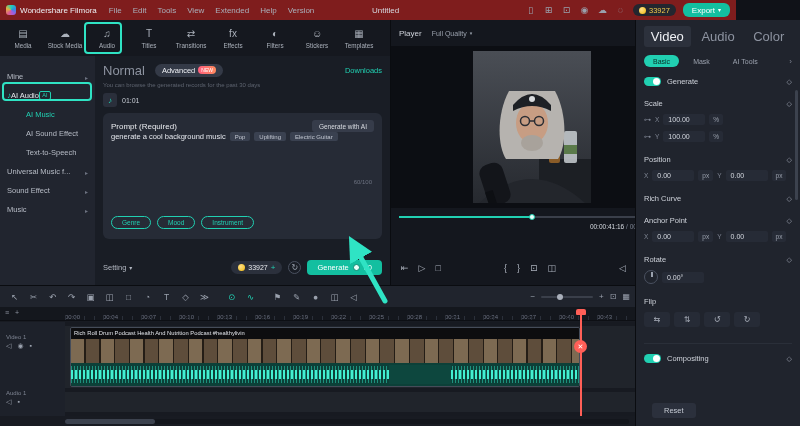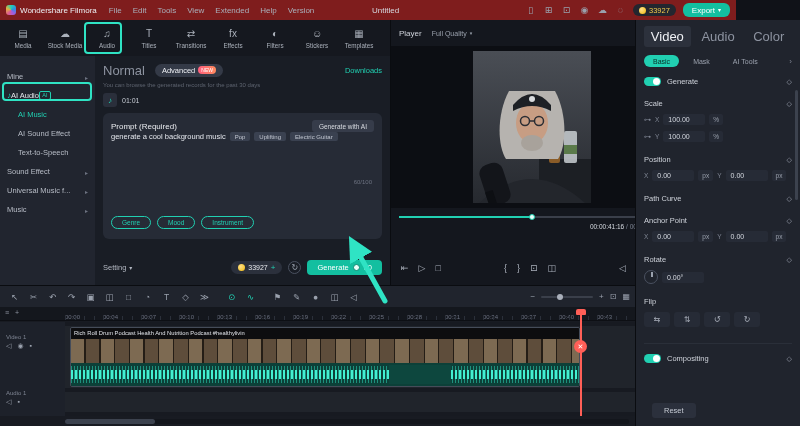--- a/index.html
+++ b/index.html
@@ -23,21 +23,21 @@
 
 #media-panel{position:absolute;left:0;top:20px;width:390px;height:265px;background:#1d212a}
 #media-tabs{display:flex;height:36px;background:#15181f;align-items:center;padding:0 2px}
 .mtab{width:42px;display:flex;flex-direction:column;align-items:center;gap:2px;color:#aab0ba;flex:none}
 .mtab .g{font-size:10px;height:12px;line-height:12px}
 .mtab .l{font-size:6.3px;white-space:nowrap}
 #media-body{position:absolute;top:36px;left:0;right:0;bottom:0;display:flex}
 #sidebar{width:95px;background:#21252f;padding-top:6px;flex:none}
 .side-item{height:19px;display:flex;align-items:flex-end;padding:0 7px;color:#b7bcc6;font-size:7.5px}
 .side-item .chev{margin-left:auto;color:#6c7280;font-size:6px}
-.side-sub{padding-left:18px}
+.side-sub{padding-left:26px}
 #sidebar .side-sub:first-of-type{color:#21d0b2}
 #side-ai-audio{color:#e6e9ed}
 #side-ai-audio .note-ic{color:#21d0b2;font-size:8px}
 #side-ai-audio .badge{min-width:12px;height:9px;border:1px solid #21d0b2;border-radius:2px;color:#21d0b2;font-size:5.5px;line-height:7px;text-align:center;padding:0 1px}
 #audio-content{flex:1;background:#191d25;position:relative;padding:6px 8px}
 #adv-row{display:flex;align-items:center;gap:10px;height:16px}
 #tab-normal{color:#8d93a0;font-size:13px}
 #tab-advanced{background:#343a47;border-radius:8px;color:#eef0f4;font-size:7.5px;padding:2px 7px;display:flex;gap:3px;align-items:center}
 #new-badge{background:linear-gradient(90deg,#ff5e7e,#ff8a5e);border-radius:4px;color:#fff;font-size:5px;padding:1px 3px}
 #downloads{margin-left:auto;color:#21d0b2;font-size:7.5px}
@@ -264,26 +264,26 @@
           </div>
         
           <div class="side-item side-sub">
             <span>Text-to-Speech</span>
           </div>
         </span>
       <span>
         
       
           <div class="side-item">
-            <span>Sound Effect</span>
+            <span>Universal Music f...</span>
             <span class="chev">▸</span>
           </div>
         
           <div class="side-item">
-            <span>Universal Music f...</span>
+            <span>Sound Effect</span>
             <span class="chev">▸</span>
           </div>
         
           <div class="side-item">
             <span>Music</span>
             <span class="chev">▸</span>
           </div>
         </span>
     </aside>
 
@@ -469,21 +469,21 @@
   <div class="valrow">
     <span class="axis">X</span>
     <span class="vbox">0.00</span>
     <span class="ubox">px</span>
     <span class="axis">Y</span>
     <span class="vbox">0.00</span>
     <span class="ubox">px</span>
   </div>
 
   <div class="prow sec">
-    <span class="lbl">Path Curve</span>
+    <span class="lbl">Rich Curve</span>
     <span class="dia">◇</span>
   </div>
 
   <div class="prow sec">
     <span class="lbl">Anchor Point</span>
     <span class="dia">◇</span>
   </div>
   <div class="valrow">
     <span class="axis">X</span>
     <span class="vbox">0.00</span>

